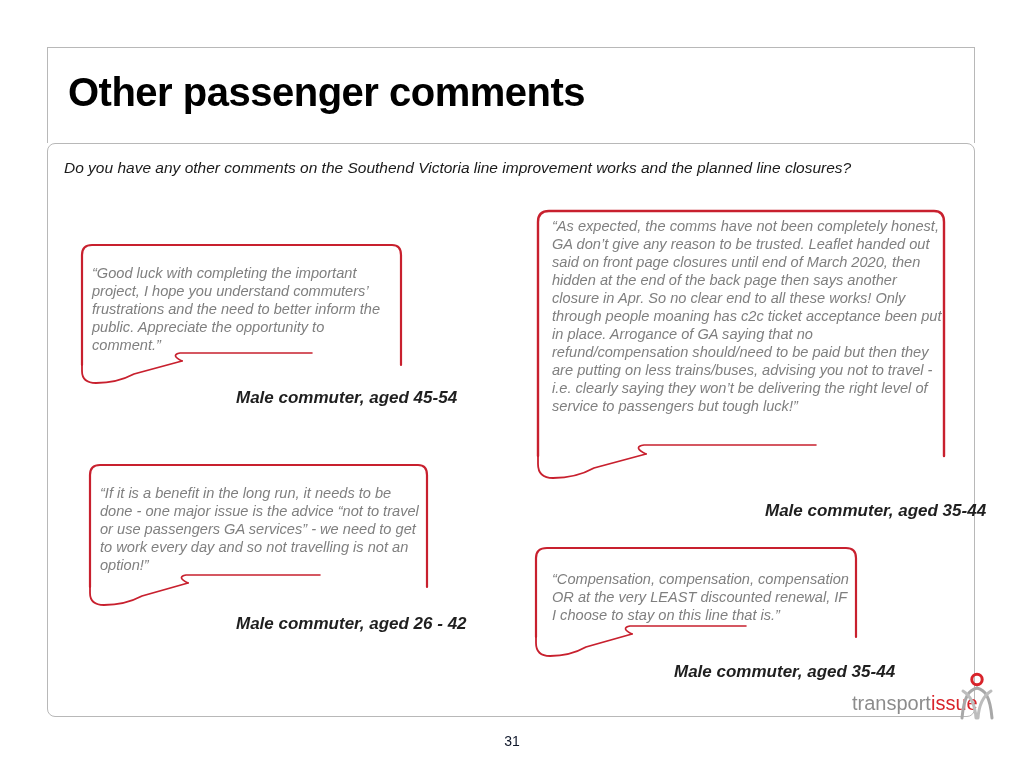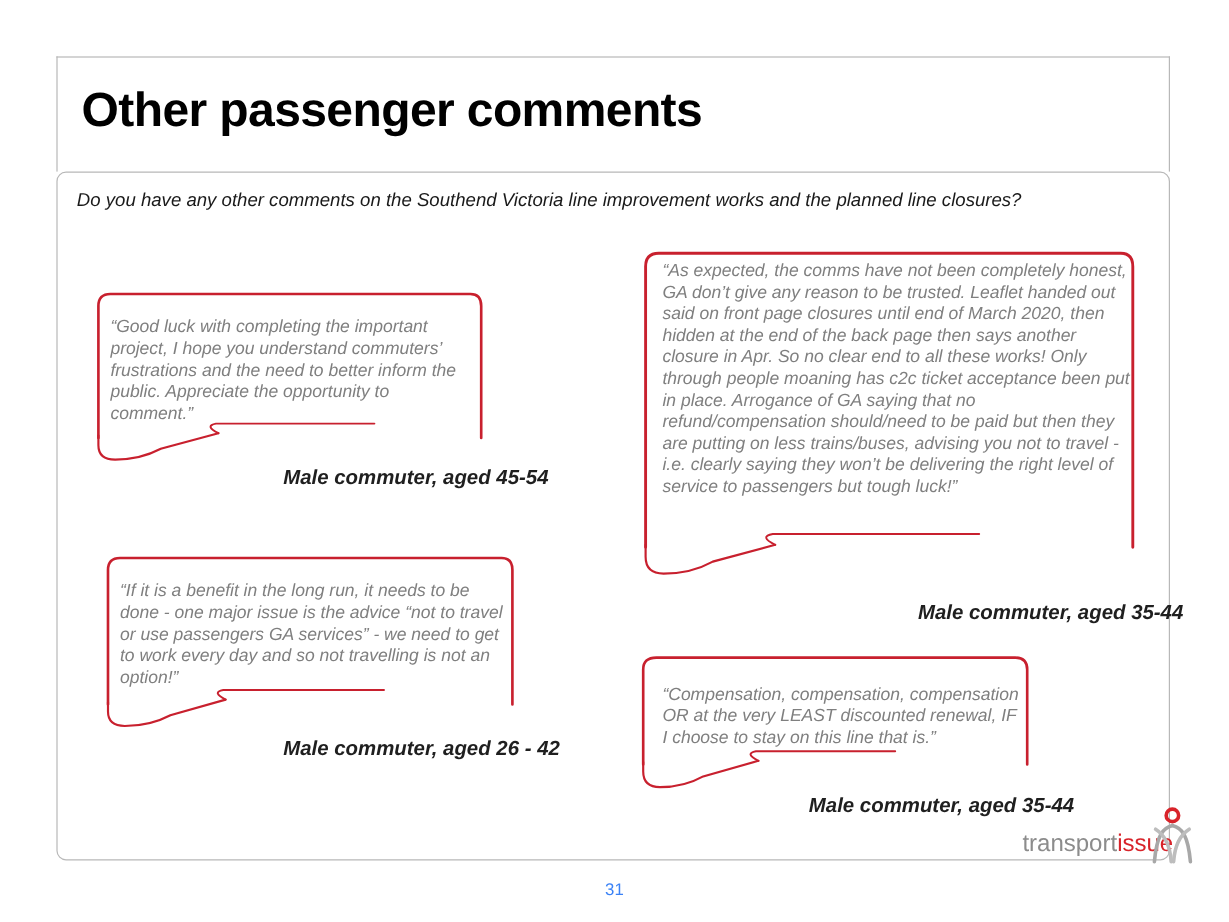--- a/index.html
+++ b/index.html
@@ -151,21 +151,21 @@
   }
 
   .page-number {
     position: absolute;
     left: 0;
     top: 733px;
     width: 1024px;
     text-align: center;
     font-family: "Liberation Sans", sans-serif;
     font-size: 14px;
-    color: #3b82f6;
+    color: #0f172a;
   }
 </style>
 </head>
 <body>
 
 <div id="slide">
 
   <div class="title-box"></div>
   <div class="content-box"></div>
 

